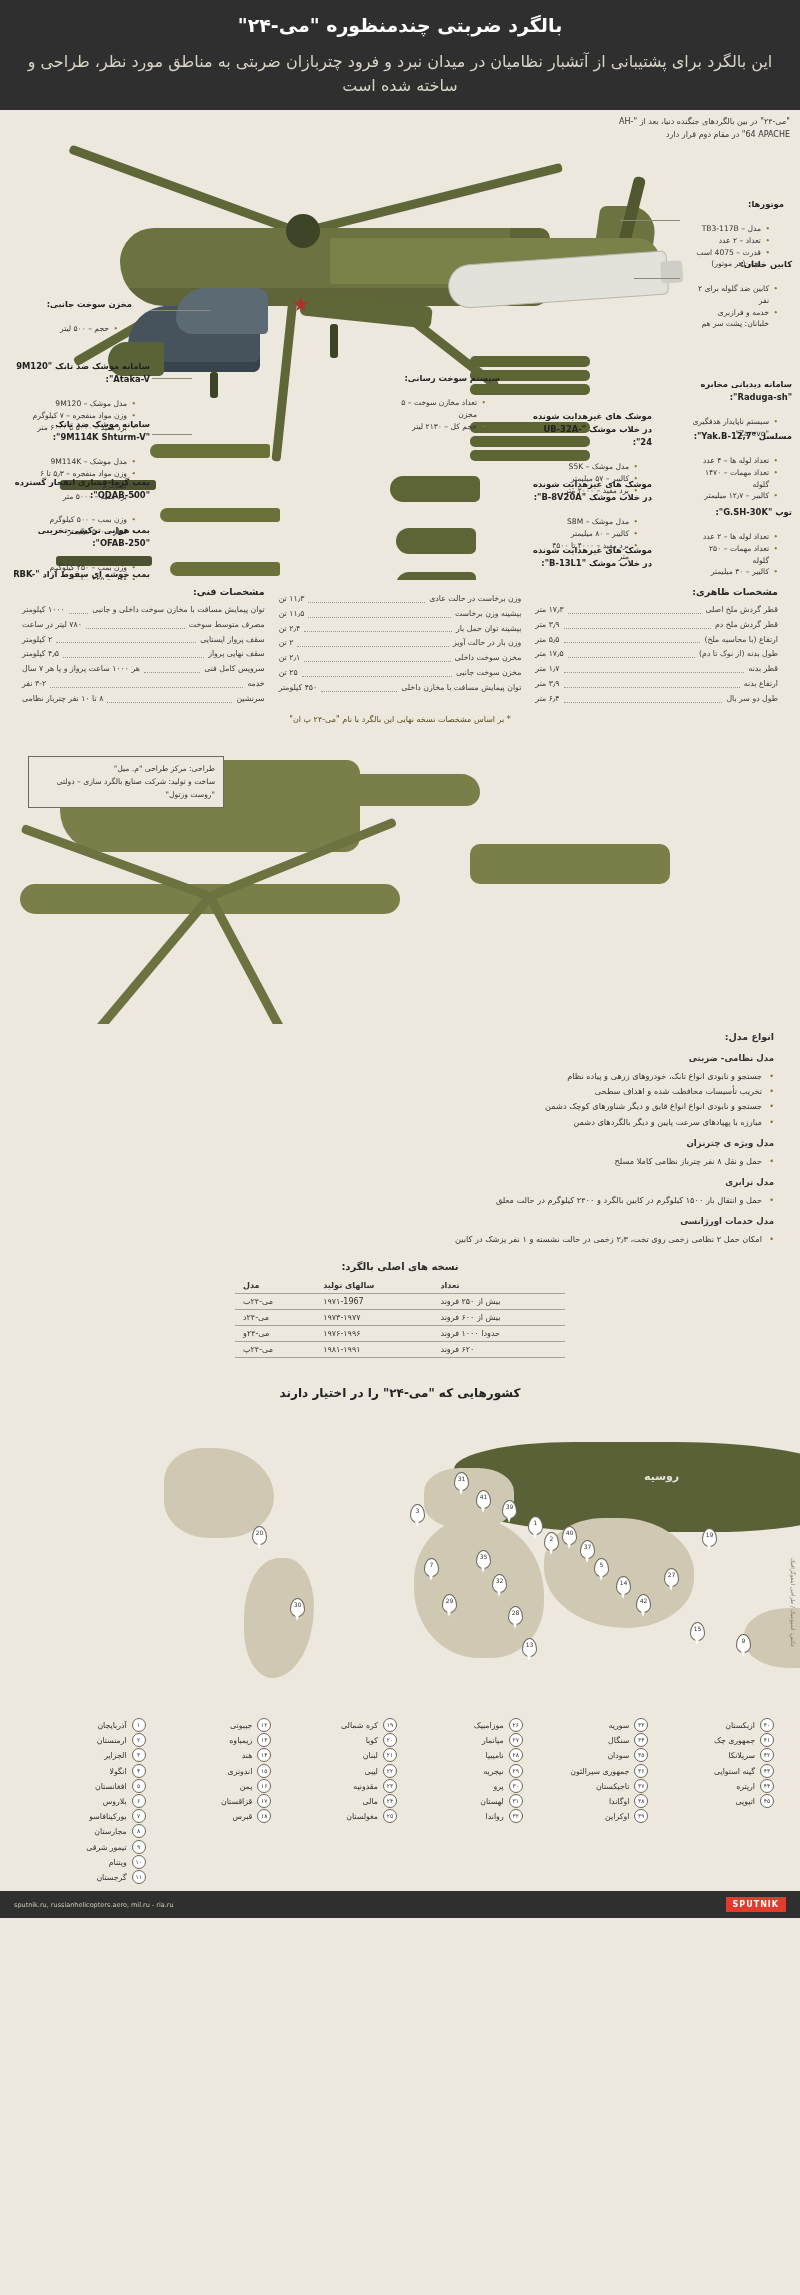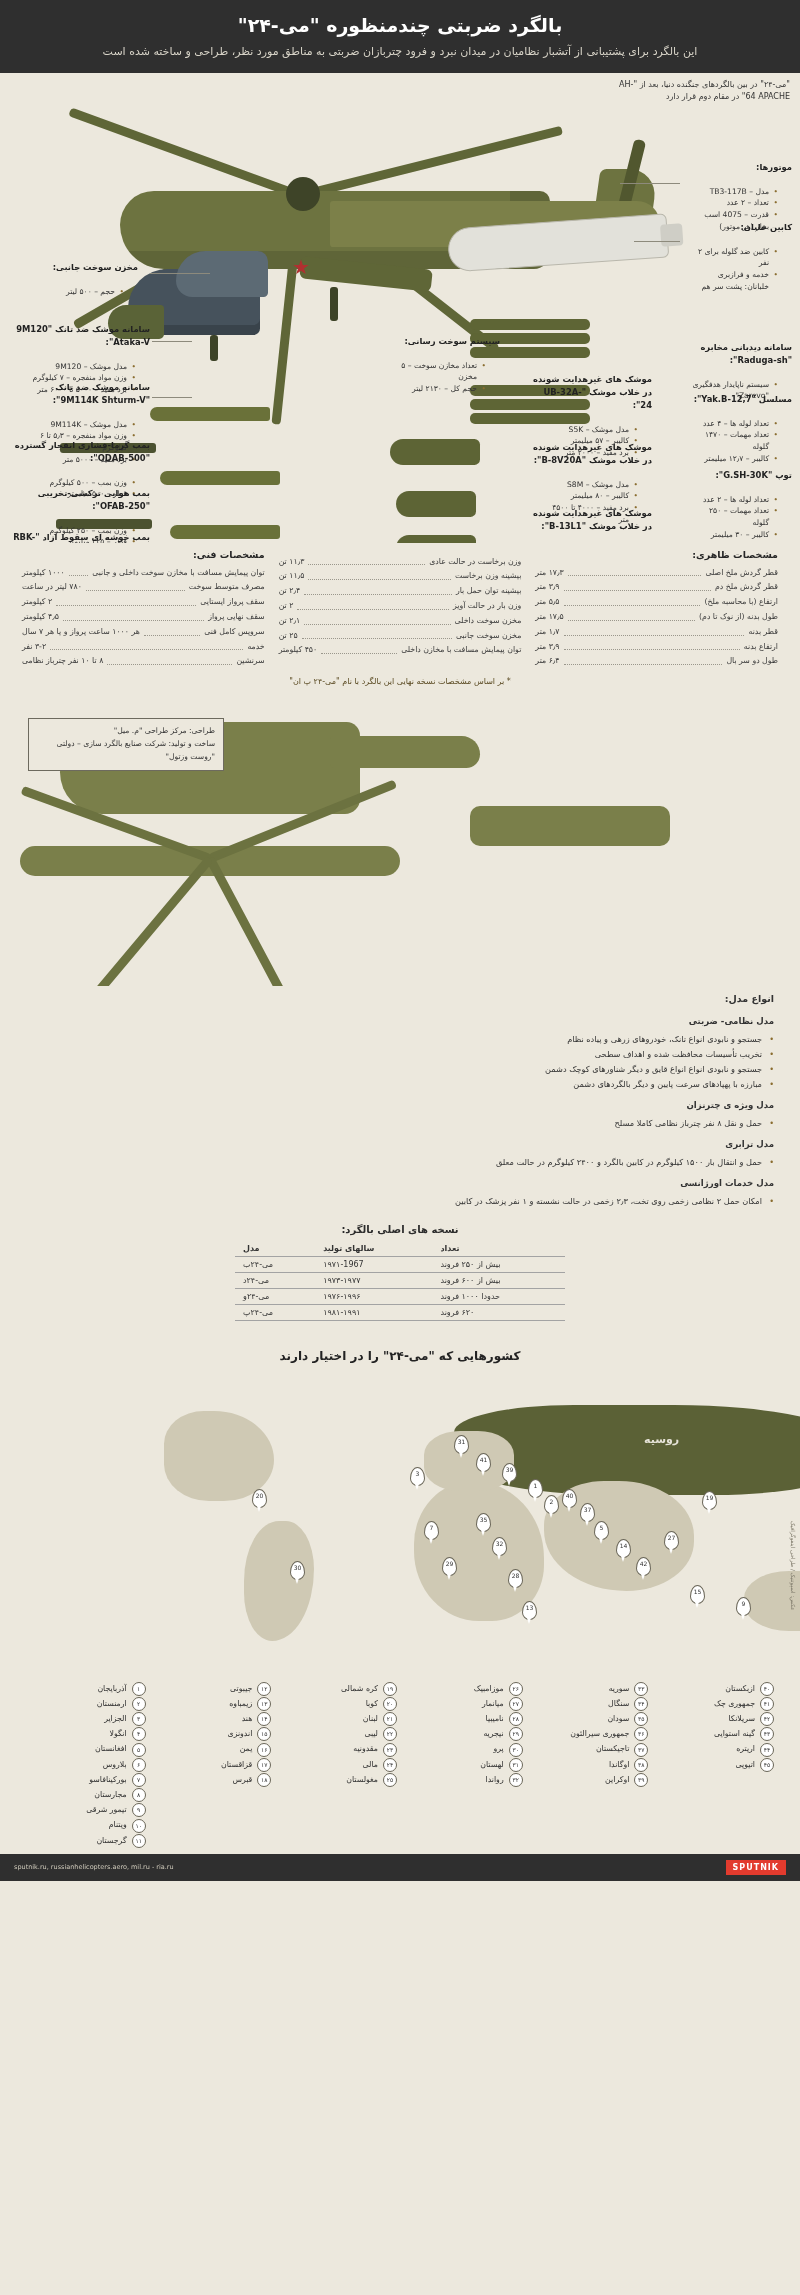--- a/index.html
+++ b/index.html
@@ -24,22 +24,22 @@
     padding:14px 20px 12px 20px;
     text-align:center;
   }
   .header .title{
     font-size:19px;
     font-weight:bold;
     letter-spacing:.3px;
     color:#ffffff;
   }
   .header .subtitle{
-    font-size:11px;
-    margin-top:8px;
+    font-size:16px;
+    margin-top:14px;
     color:#d8d4c8;
     line-height:1.5;
   }
   
   .illus{
     position:relative;
     width:800px;
     height:470px;
     background:#ece8dd;
     overflow:hidden;
@@ -382,21 +382,21 @@
   .legend{
     display:flex;
     flex-direction:row;
     justify-content:space-between;
     padding:10px 26px 6px 26px;
     gap:6px;
   }
   .legend-col{flex:1;}
   .legend-item{
     display:flex;
-    align-items:flex-end;
+    align-items:flex-start;
     font-size:7.8px;
     line-height:1.95;
     color:#2e2e2e;
     gap:5px;
   }
   .num{
     flex:0 0 auto;
     width:12px;height:12px;
     border:1px solid #6a6658;
     border-radius:50%;
@@ -472,21 +472,21 @@
     <div class="missile" style="left:160px;top:398px;width:120px"></div>
     <div class="missile" style="left:170px;top:452px;width:110px"></div>
     <div class="bomb" style="left:390px;top:366px;width:90px"></div>
     <div class="bomb" style="left:396px;top:418px;width:80px"></div>
     <div class="bomb" style="left:396px;top:462px;width:80px"></div>
     <div class="gun" style="left:60px;top:370px;width:96px"></div>
     <div class="gun" style="left:56px;top:446px;width:96px"></div>
 
     <div class="callout" style="right:10px;top:6px;width:180px;text-align:right;font-size:8px;line-height:1.6">"می-۲۴" در بین بالگردهای جنگنده دنیا، بعد از "AH-64 APACHE" در مقام دوم قرار دارد</div>
 
-    <div class="callout" style="right:8px;top:88px;width:110px">
+    <div class="callout" style="right:16px;top:88px;width:110px">
       <span class="c-title">موتورها:</span>
       <ul>
         <li>مدل – TB3-117B</li>
         <li>تعداد – ۲ عدد</li>
         <li>قدرت – 4075 اسب بخار (هر موتور)</li>
       </ul>
     </div>
 
     <div class="callout" style="right:8px;top:148px;width:110px">
       <span class="c-title">کابین خلبان:</span>
@@ -548,21 +548,21 @@
     </div>
 
     <div class="callout" style="right:148px;top:434px;width:120px">
       <span class="c-title">موشک های غیرهدایت شونده در خلاب موشک "B-13L1":</span>
       <ul>
         <li>مدل موشک – S13T</li>
 
       </ul>
     </div>
 
-    <div class="callout" style="left:8px;top:188px;width:130px">
+    <div class="callout" style="left:2px;top:188px;width:130px">
       <span class="c-title">مخزن سوخت جانبی:</span>
       <ul>
         <li>حجم – ۵۰۰ لیتر</li>
       </ul>
     </div>
 
     <div class="callout" style="left:10px;top:250px;width:140px">
       <span class="c-title">سامانه موشک ضد تانک "9M120 Ataka-V":</span>
       <ul>
         <li>مدل موشک – 9M120</li>

